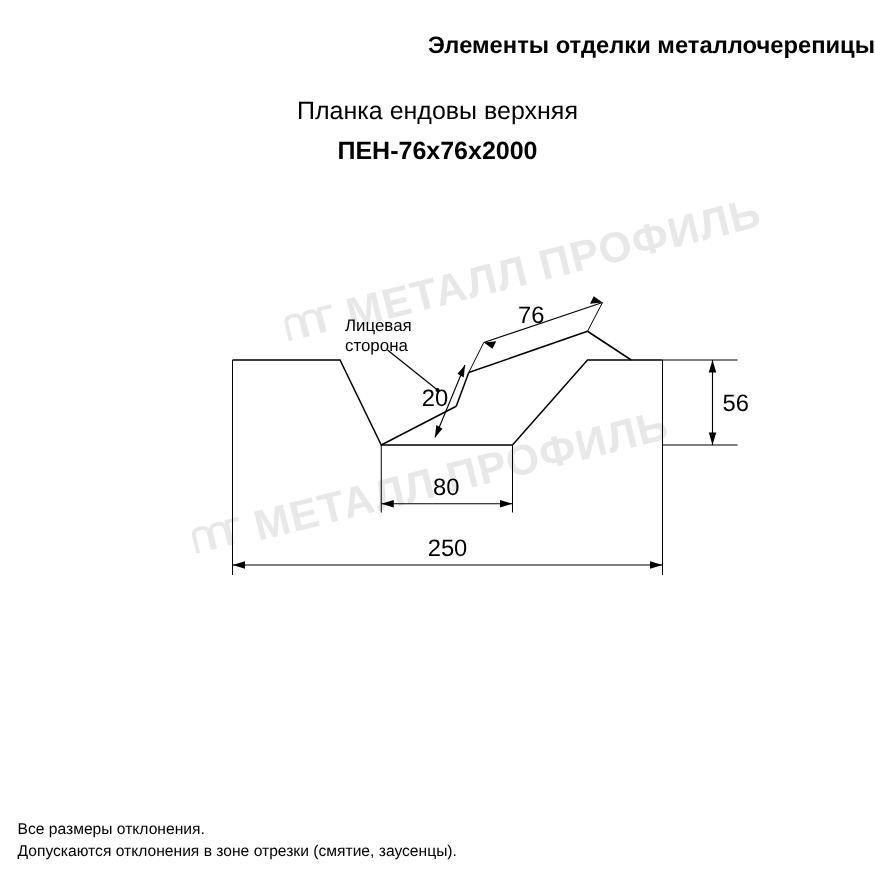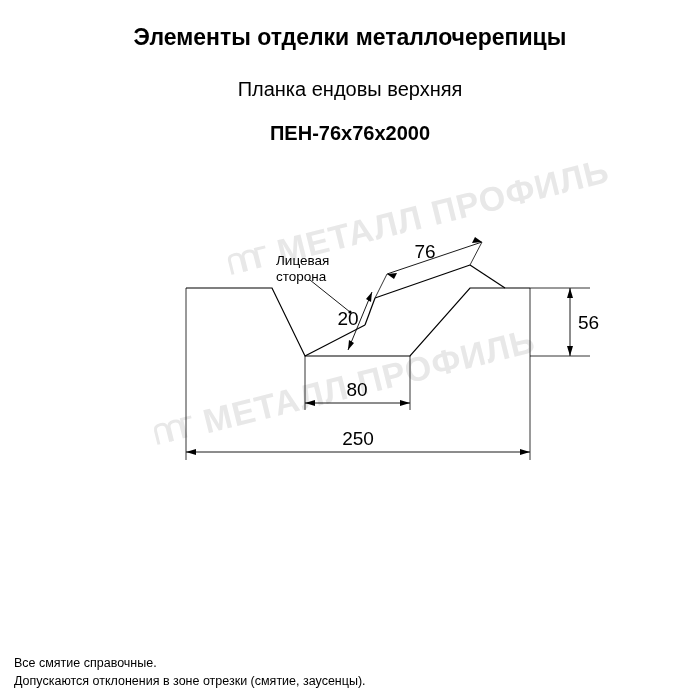--- a/index.html
+++ b/index.html
@@ -21,37 +21,38 @@
     height: 700px;
   }
   .title-block {
     position: absolute;
     top: 22px;
     left: 0;
     width: 700px;
     text-align: center;
   }
   .main-title {
-    font-size: 23px;
+    font-size: 19px;
     font-weight: bold;
     letter-spacing: 0px;
     line-height: 30px;
     margin: 0;
+    text-align: right;
   }
   .sub-title {
     font-size: 20px;
     font-weight: normal;
     margin: 0;
     padding-top: 25px;
     line-height: 24px;
   }
   .code-title {
     font-size: 20px;
     font-weight: bold;
-    margin: 12px;
+    margin: 0;
     padding-top: 8px;
     line-height: 24px;
   }
   .drawing {
     position: absolute;
     top: 170px;
     left: 0;
     width: 700px;
     height: 330px;
   }
@@ -199,17 +200,17 @@
         <line x1="310" y1="110" x2="350" y2="142"></line>
         <circle cx="350" cy="142" r="1.6" fill="#000000" stroke="none"></circle>
       </g>
       <text class="label-face" x="276" y="95">Лицевая</text>
       <text class="label-face" x="276" y="111">сторона</text>
 
     </svg>
   </div>
 
   <div class="notes">
-    <div>Все смятие справочные.</div>
+    <div>Все размеры отклонения.</div>
     <div>Допускаются отклонения в зоне отрезки (смятие, заусенцы).</div>
   </div>
 
 </div>
 
 </body></html>

